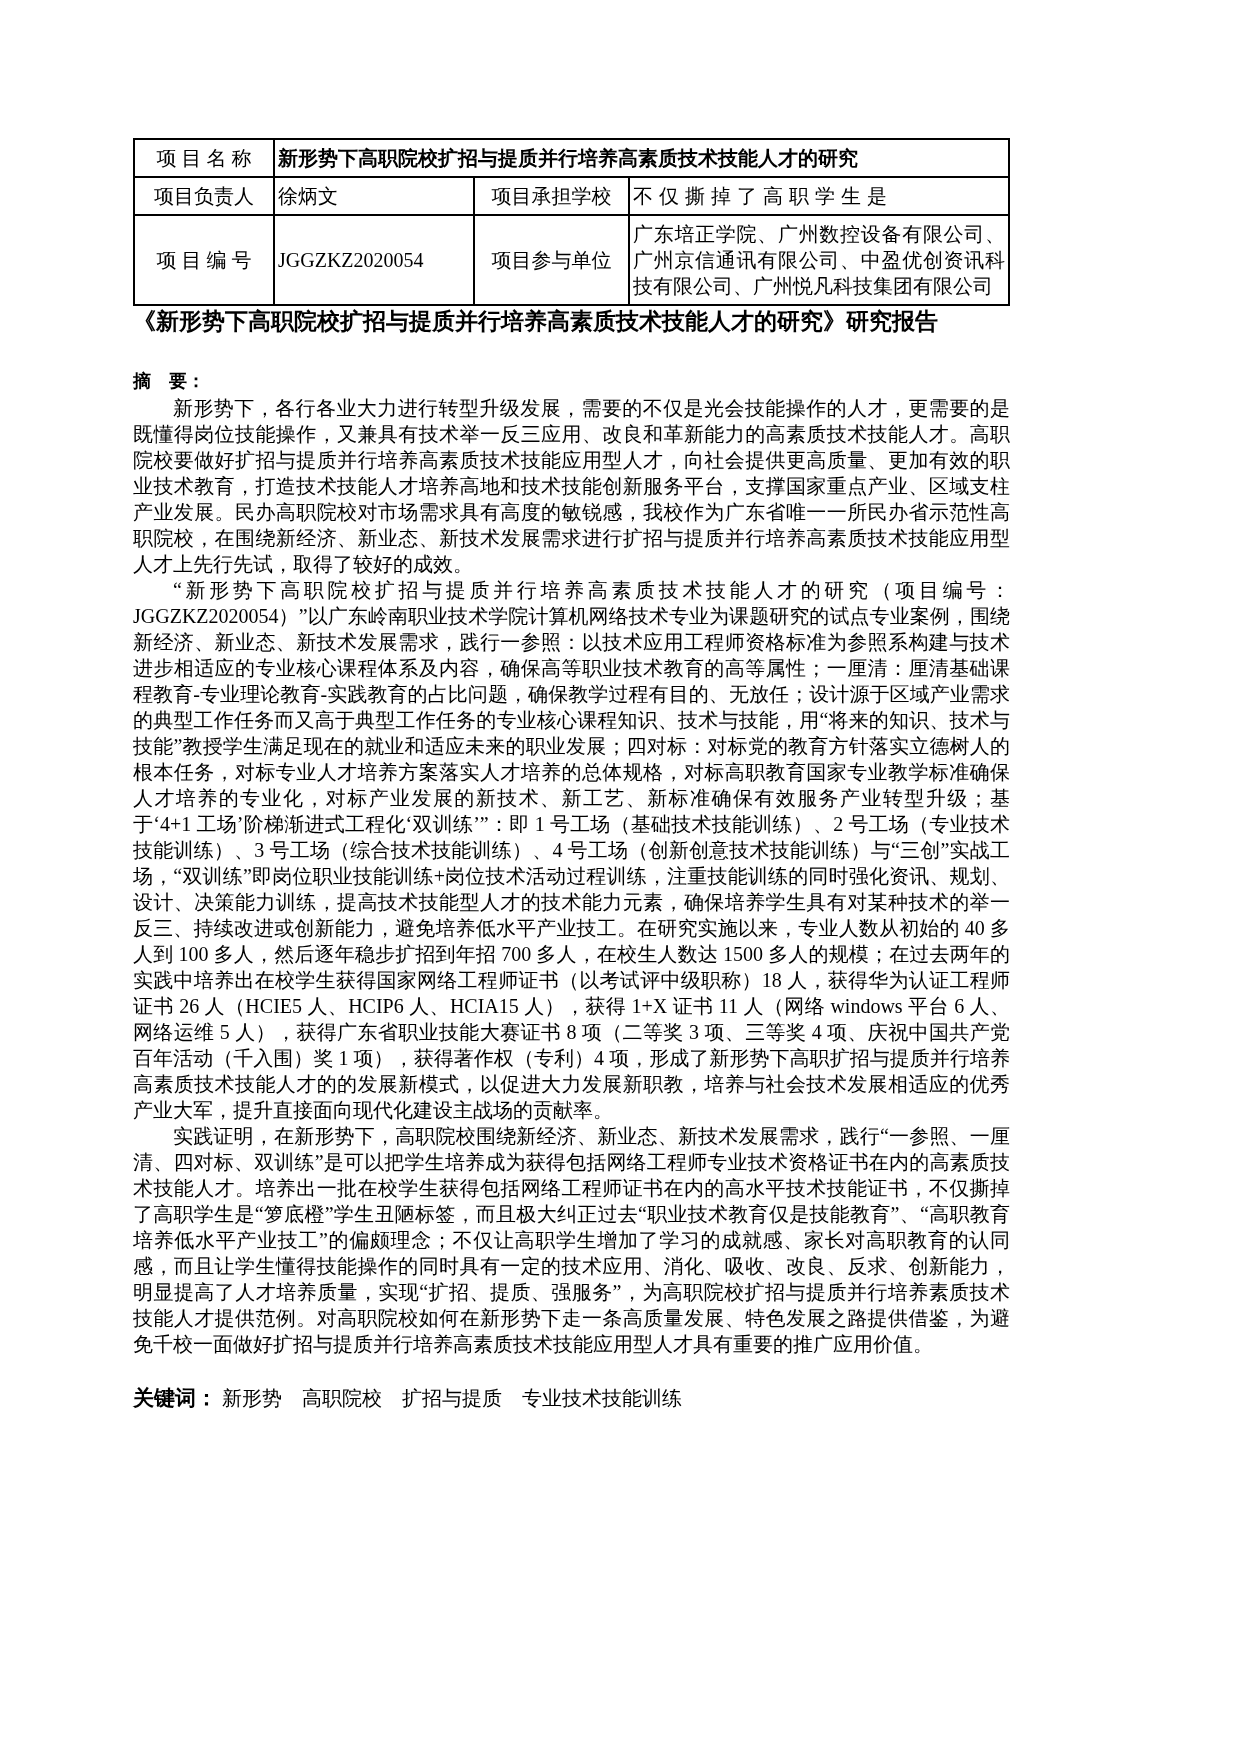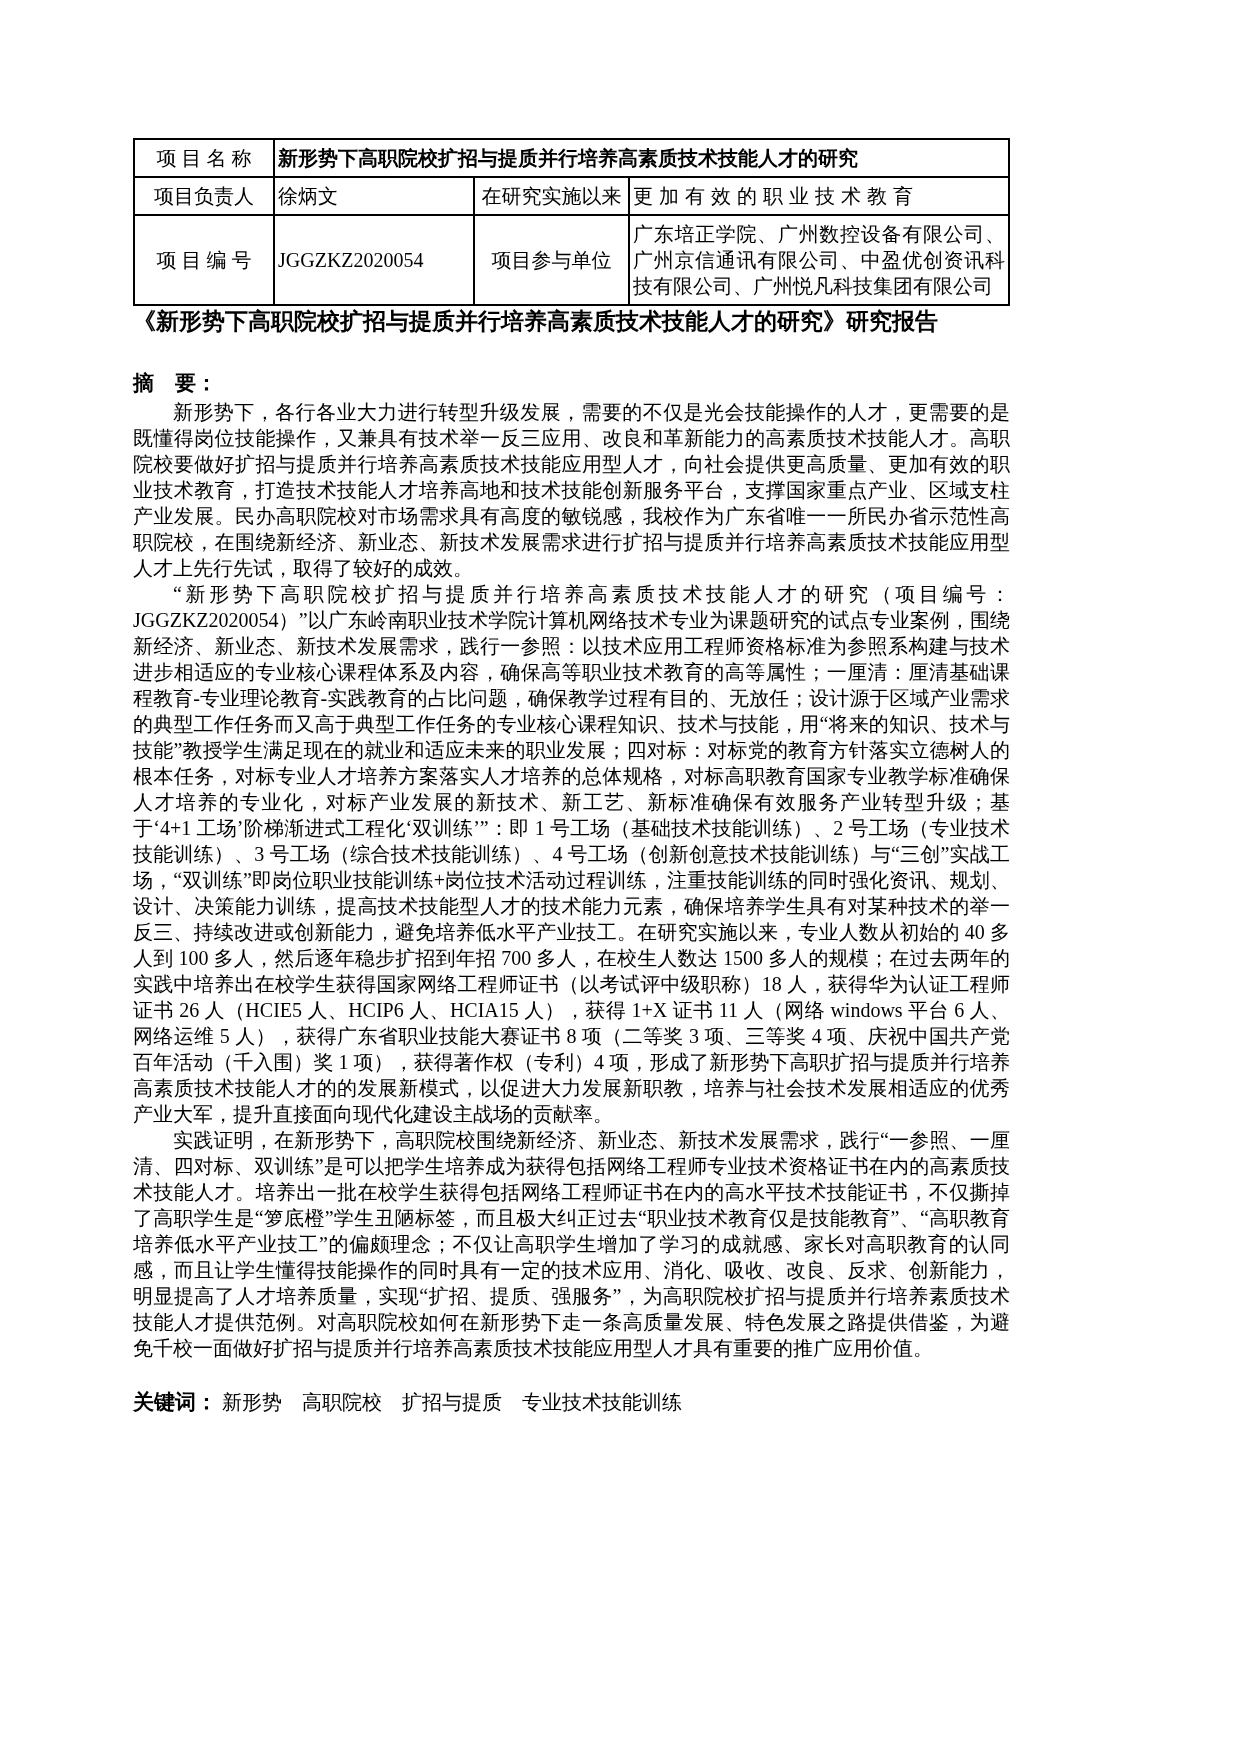--- a/index.html
+++ b/index.html
@@ -46,21 +46,21 @@
     letter-spacing: 6px;
   }
   .report-title {
     font-family: "Liberation Sans", sans-serif;
     font-size: 23px;
     font-weight: bold;
     text-align: left;
   }
   .abstract-label {
     font-family: Liberation Sans, sans-serif;
-    font-size: 21px;
+    font-size: 18px;
     font-weight: bold;
     margin-top: 32px;
     margin-bottom: 2px;
   }
   .body-para {
     font-size: 20px;
     line-height: 26px;
     text-align: justify;
     text-indent: 2em;
   }
@@ -93,22 +93,22 @@
       <col>
     </colgroup>
     <tbody>
       <tr>
         <td class="label">项 目 名 称</td>
         <td class="bold-value" colspan="3">新形势下高职院校扩招与提质并行培养高素质技术技能人才的研究</td>
       </tr>
       <tr>
         <td class="label">项目负责人</td>
         <td>徐炳文</td>
-        <td class="label">在研究实施以来</td>
-        <td class="spread">更加有效的职业技术教育</td>
+        <td class="label">项目承担学校</td>
+        <td class="spread">不仅撕掉了高职学生是</td>
       </tr>
       <tr>
         <td class="label">项 目 编 号</td>
         <td>JGGZKZ2020054</td>
         <td class="label">项目参与单位</td>
         <td>广东培正学院、广州数控设备有限公司、广州京信通讯有限公司、中盈优创资讯科技有限公司、广州悦凡科技集团有限公司</td>
       </tr>
     </tbody>
   </table>
 

